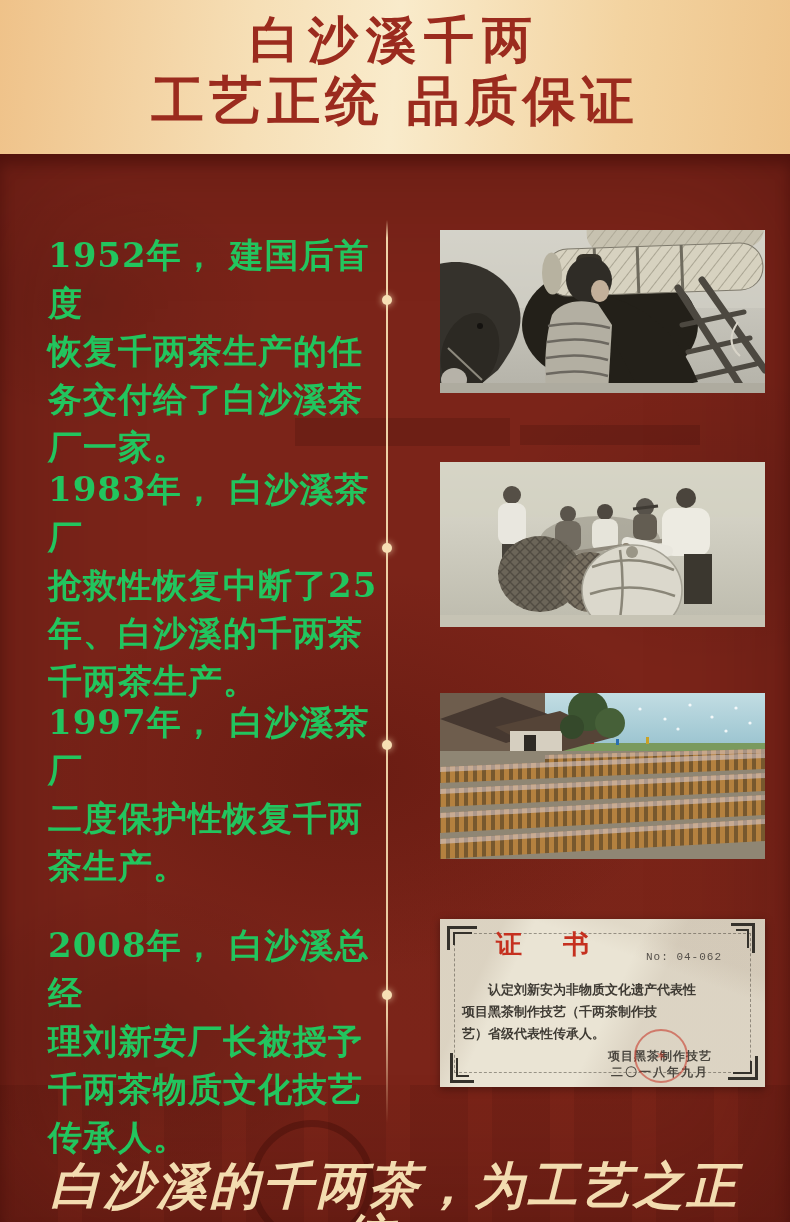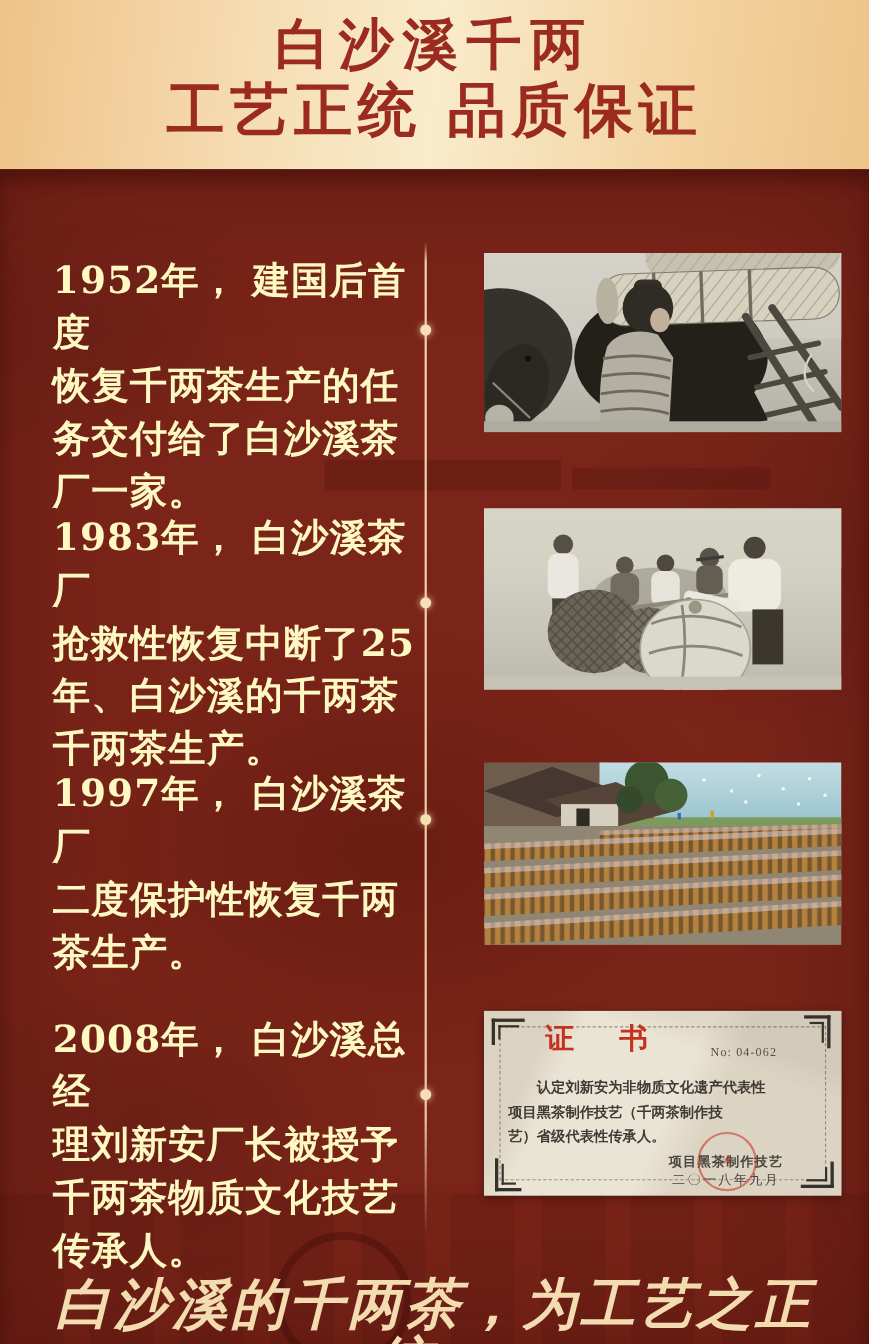--- a/index.html
+++ b/index.html
@@ -45,21 +45,21 @@
   .vline{
     position:absolute;left:386px;top:220px;width:2px;height:903px;
     background:linear-gradient(to bottom, rgba(246,221,176,0) 0%, rgba(246,221,176,.95) 2%,
       rgba(246,221,176,.9) 88%, rgba(246,221,176,0) 100%);
   }
   .dot{position:absolute;left:382px;width:10px;height:10px;border-radius:50%;
     background:#f7dfb4;box-shadow:0 0 7px rgba(247,223,180,.85);}
   .dot1{top:295px}.dot2{top:543px}.dot3{top:740px}.dot4{top:990px}
   .sec{
     position:absolute;left:48px;width:340px;
-    color:#fef9c3;font-size:34px;line-height:48px;font-weight:600;
+    color:#22c55e;font-size:34px;line-height:48px;font-weight:600;
     letter-spacing:1px;white-space:pre-line;
   }
   .sec1{top:231px}.sec2{top:465px}.sec3{top:698px}.sec4{top:921px}
   
   .photo{position:absolute;left:440px;width:325px;}
   .photo svg{display:block;width:100%;height:100%;}
   .photo1{top:230px;height:163px;}
   .photo2{top:462px;height:165px;}
   .photo3{top:693px;height:166px;}
   
@@ -79,27 +79,27 @@
     border-left:2px solid #35322c;border-top:2px solid #35322c;}
   .cb-tl{left:7px;top:7px;}
   .cb-tr{right:7px;top:7px;transform:rotate(90deg);}
   .cb-br{right:7px;bottom:7px;transform:rotate(180deg);}
   .cb-bl{left:7px;bottom:7px;transform:rotate(270deg);}
   .cert-edges{position:absolute;left:14px;top:14px;right:14px;bottom:14px;
     border:1.5px dashed rgba(55,50,42,.45);}
   .cert-title{position:absolute;left:40px;top:8px;width:210px;text-align:left;
     font-size:26px;font-weight:bold;color:#c5301f;letter-spacing:16px;text-indent:16px;}
   .cert-no{position:absolute;left:206px;top:32px;font-size:11px;color:#55504a;
-    font-family:Liberation Serif, serif;letter-spacing:1px;}
+    font-family:Liberation Mono, monospace;letter-spacing:1px;}
   .cert-body{position:absolute;left:22px;top:60px;width:290px;
     font-size:13px;line-height:22px;font-weight:600;white-space:pre-line;text-indent:2em;}
   .cert-issuer{position:absolute;left:150px;top:129px;width:140px;text-align:center;
     font-size:12px;color:#4a463f;letter-spacing:1px;font-weight:600;}
   .cert-date{position:absolute;left:150px;top:145px;width:140px;text-align:center;
-    font-size:12px;color:#4a463f;letter-spacing:2px;font-weight:400;}
+    font-size:12px;color:#4a463f;letter-spacing:2px;font-weight:700;}
   .cert-seal{position:absolute;left:194px;top:110px;width:50px;height:50px;border-radius:50%;
     border:2.5px solid rgba(198,48,32,.55);
     display:flex;align-items:center;justify-content:center;
     color:rgba(198,48,32,.5);font-size:15px;}
   
   .slogan{
     position:absolute;left:0;top:1160px;width:790px;text-align:center;
     font-size:50px;line-height:52px;font-weight:bold;font-style:italic;
     color:#f3dcb0;letter-spacing:3px;
   }

